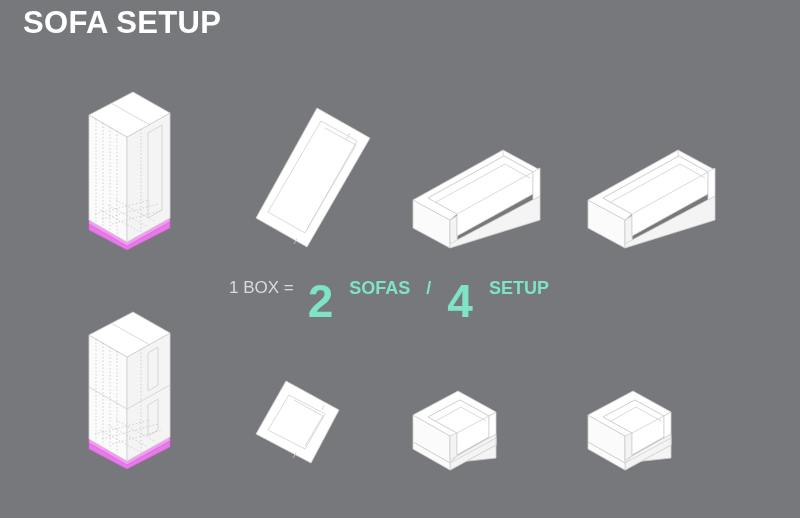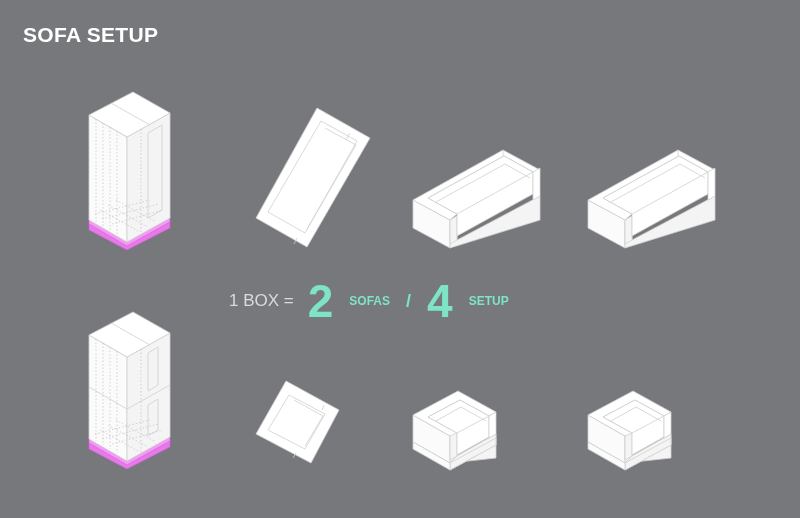--- a/index.html
+++ b/index.html
@@ -2,34 +2,34 @@
 <html><head>
 <meta charset="utf-8">
 <style>
   html, body { margin: 0; padding: 0; }
   body {
     width: 800px; height: 518px; overflow: hidden;
     background: #77787c; position: relative;
     font-family: "Liberation Sans", "DejaVu Sans", sans-serif;
   }
   .title {
-    position: absolute; left: 23px; top: 22px;
-    font-weight: bold; font-size: 21px; line-height: 26px;
+    position: absolute; left: 23px; top: 10px;
+    font-weight: bold; font-size: 31px; line-height: 26px;
     letter-spacing: 0.3px;
   }
   .title .l1 { color: #ffffff; display: block; }
   .title .l2 { color: #d6d7da; display: block; }
   .equation {
     position: absolute; left: 229px; top: 278px;
-    display: flex; align-items: center; white-space: nowrap;
+    display: flex; align-items: flex-start; white-space: nowrap;
     font-weight: bold;
   }
   .equation .lead { color: #d9dadc; font-size: 17px; font-weight: normal; margin-right: 14px; }
   .equation .big { color: #7fe3c5; font-size: 46px; line-height: 46px; margin-right: 16px; }
-  .equation .unit { color: #7fe3c5; font-size: 12px; margin-right: 16px; }
+  .equation .unit { color: #7fe3c5; font-size: 18px; margin-right: 16px; }
   .equation .sep { color: #7fe3c5; font-size: 18px; margin-right: 16px; }
   svg.art { position: absolute; left: 0; top: 0; }
   .face { fill: #ffffff; stroke: #d0d0d0; stroke-width: 0.8; }
   .face2 { fill: #fbfbfb; stroke: #d0d0d0; stroke-width: 0.8; }
   .face3 { fill: #f4f4f4; stroke: #d0d0d0; stroke-width: 0.8; }
   .dots { fill: none; stroke: #b9b9b9; stroke-width: 0.6; stroke-dasharray: 1.5 2; }
   .thin { fill: none; stroke: #cfcfcf; stroke-width: 0.8; }
   .pink { fill: #e77ae9; stroke: #d65bd9; stroke-width: 0.6; }
   .pink2 { fill: #f29bf2; stroke: #d65bd9; stroke-width: 0.6; }
 </style>

